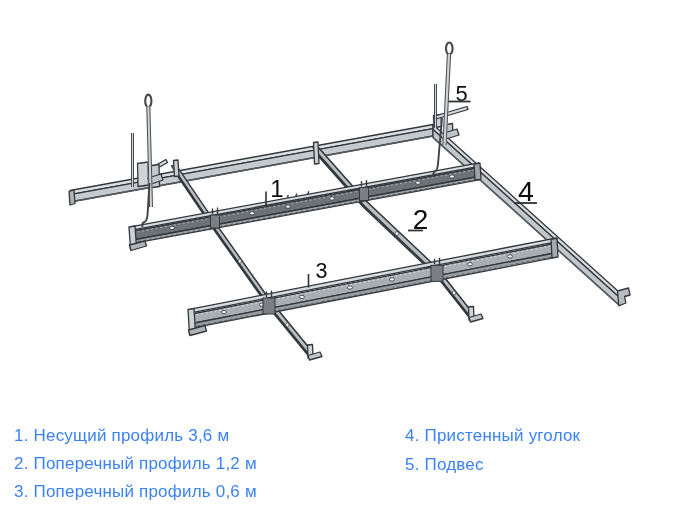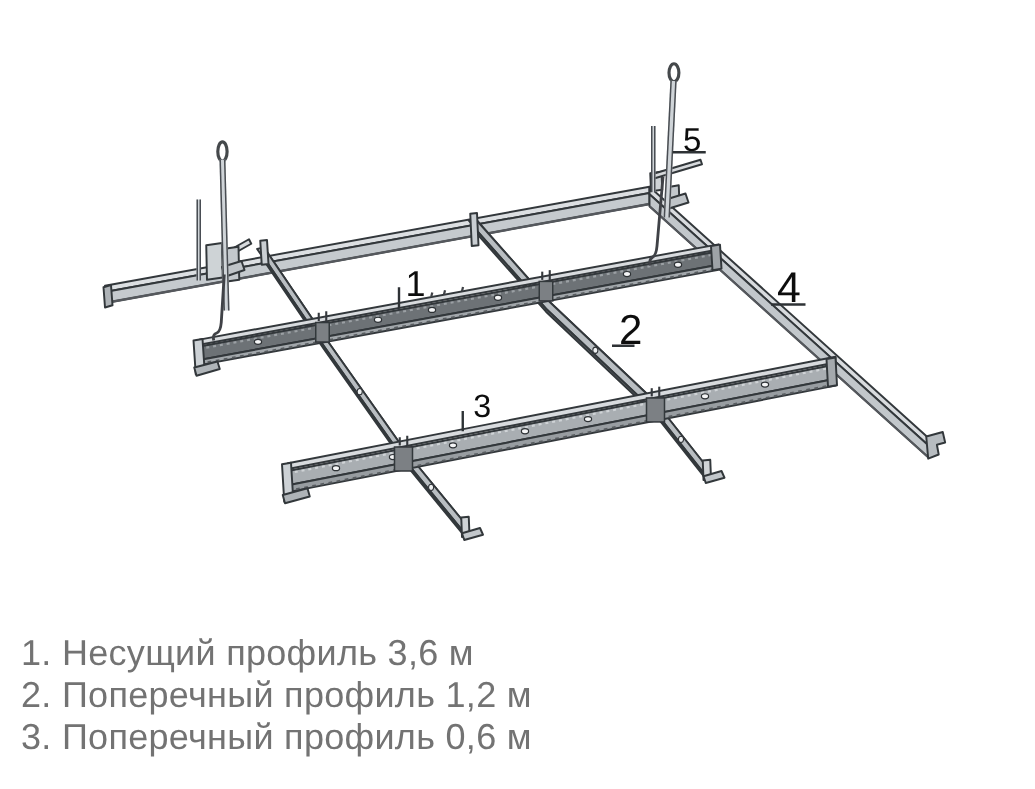--- a/index.html
+++ b/index.html
@@ -1,20 +1,20 @@
 <!DOCTYPE html>
 <html><head>
 <meta charset="utf-8">
 <style>
 html,body{margin:0;padding:0;background:#ffffff;width:690px;height:526px;
 overflow:hidden;}
 #page{position:relative;width:690px;height:526px;background:#fff;}
 svg{position:absolute;left:0;top:0;}
 .legend{position:absolute;font-family:"Liberation Sans",sans-serif;
-color:#737373;font-size:24px;letter-spacing:0.2px;white-space:nowrap;}
+color:#3b82f6;font-size:17px;letter-spacing:0.2px;white-space:nowrap;}
 </style>
 </head>
 <body>
 <div id="page">
 <svg width="690" height="526" viewBox="0 0 690 526">
 <defs>
         <filter id="soft" x="-2%" y="-2%" width="104%" height="104%">
 <feGaussianBlur stdDeviation="0.32"></feGaussianBlur>
         </filter>
       </defs>
@@ -120,13 +120,16 @@
 <text x="526" y="201" font-size="28.5" text-anchor="middle" fill="#0c0c0c" font-family="Liberation Sans, sans-serif">4</text>
 <line x1="514.0" y1="203.0" x2="537.0" y2="203.0" stroke="#2e3236" stroke-width="1.8" stroke-linecap="butt"></line>
 <text x="461.5" y="100.5" font-size="22" text-anchor="middle" fill="#0c0c0c" font-family="Liberation Sans, sans-serif">5</text>
 <line x1="448.5" y1="101.5" x2="470.5" y2="101.5" stroke="#2e3236" stroke-width="1.8" stroke-linecap="butt"></line>
 </g>
 </svg>
 <div class="legend" style="left:14px;top:422.2px;line-height:28px;">
 1.&nbsp;Несущий профиль 3,6 м<br>
 2.&nbsp;Поперечный профиль 1,2 м<br>
 3.&nbsp;Поперечный профиль 0,6 м</div>
+<div class="legend" style="left:405px;top:421.4px;line-height:29px;">
+4.&nbsp;Пристенный уголок<br>
+5.&nbsp;Подвес</div>
 </div>
 
 </body></html>

